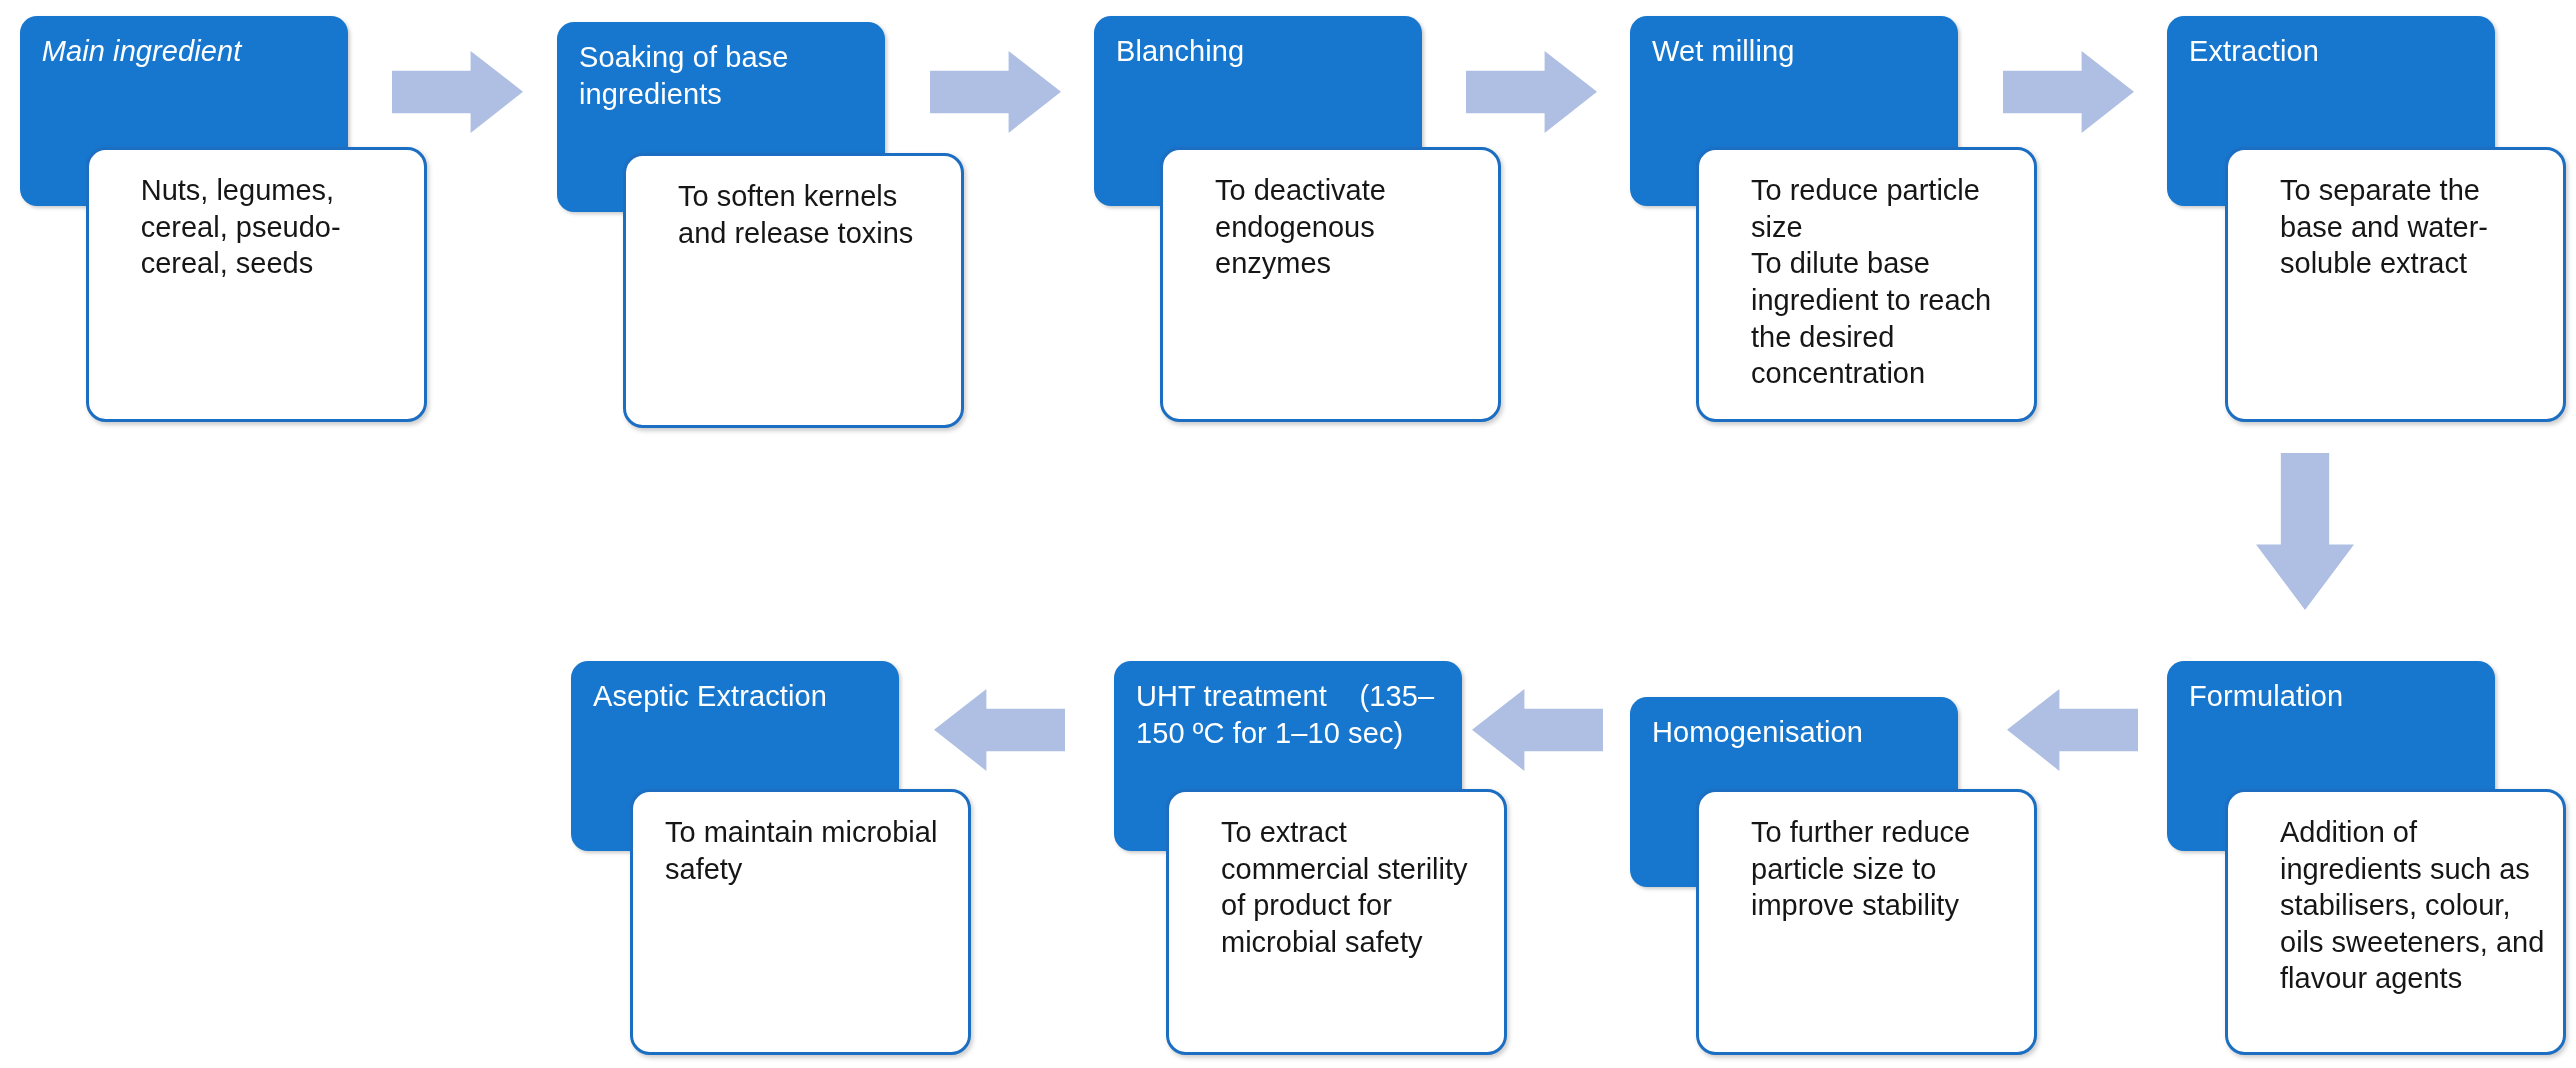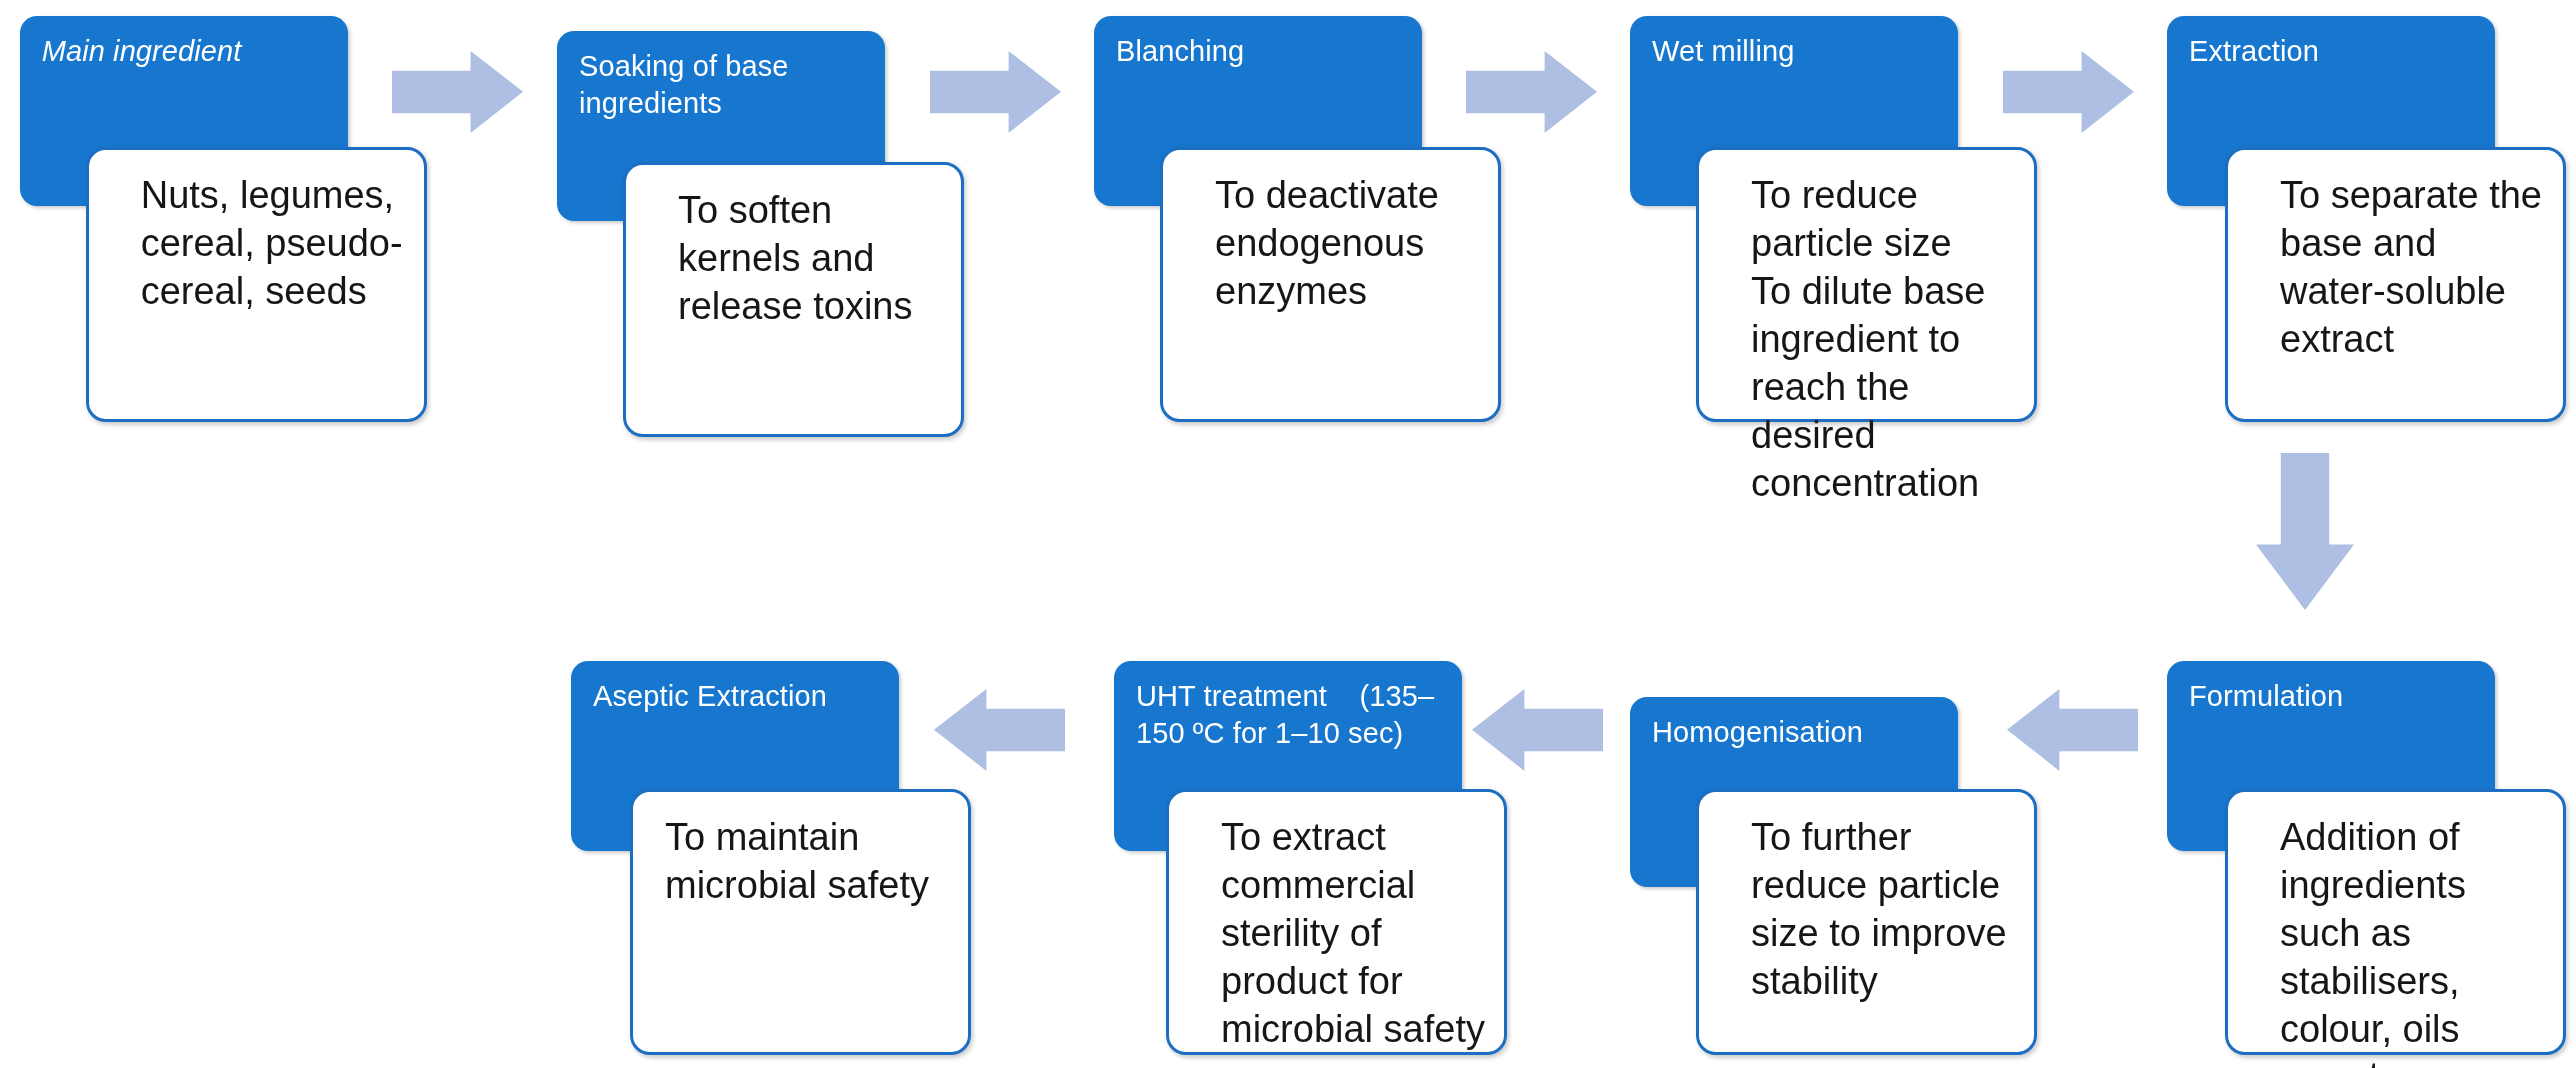--- a/index.html
+++ b/index.html
@@ -46,21 +46,21 @@
     background: #ffffff;
     border: 3.3px solid #1B6EC2;
     border-radius: 19.7px;
     box-sizing: border-box;
     padding: 22px 17px 0 52px;
     box-shadow: 2px 2.6px 4.6px rgba(90,90,90,0.30);
   }
 
   .step-card-text {
     color: #161616;
-    font-size: 38px;
+    font-size: 29px;
     line-height: 1.26;
     white-space: pre-wrap;
   }
 
   
   .arrow {
     position: absolute;
   }
   .arrow svg { display: block; }
 </style>
@@ -77,21 +77,21 @@
       <span class="step-card-text">Nuts, legumes, cereal, pseudo-cereal, seeds</span>
     </div>
   </div>
 
   <div class="arrow" style="left:392px; top:51px; width:131px; height:82px;">
     <svg viewBox="0 0 200 125" width="131" height="82" aria-hidden="true">
       <polygon points="0,30 120,30 120,0 200,62 120,125 120,95 0,95" fill="#AEBFE3"></polygon>
     </svg>
   </div>
 
-  <div class="step" style="left:557px; top:31px; width:420px; height:474px;">
+  <div class="step" style="left:557px; top:22px; width:420px; height:474px;">
     <div class="step-header" style="width:328px; height:190px;">
       <span class="step-header-label">Soaking of base ingredients</span>
     </div>
     <div class="step-card" style="left:66px; top:131px; width:341px; height:275px;">
       <span class="step-card-text">To soften kernels and release toxins</span>
     </div>
   </div>
 
   <div class="arrow" style="left:930px; top:51px; width:131px; height:82px;">
     <svg viewBox="0 0 200 125" width="131" height="82" aria-hidden="true">

